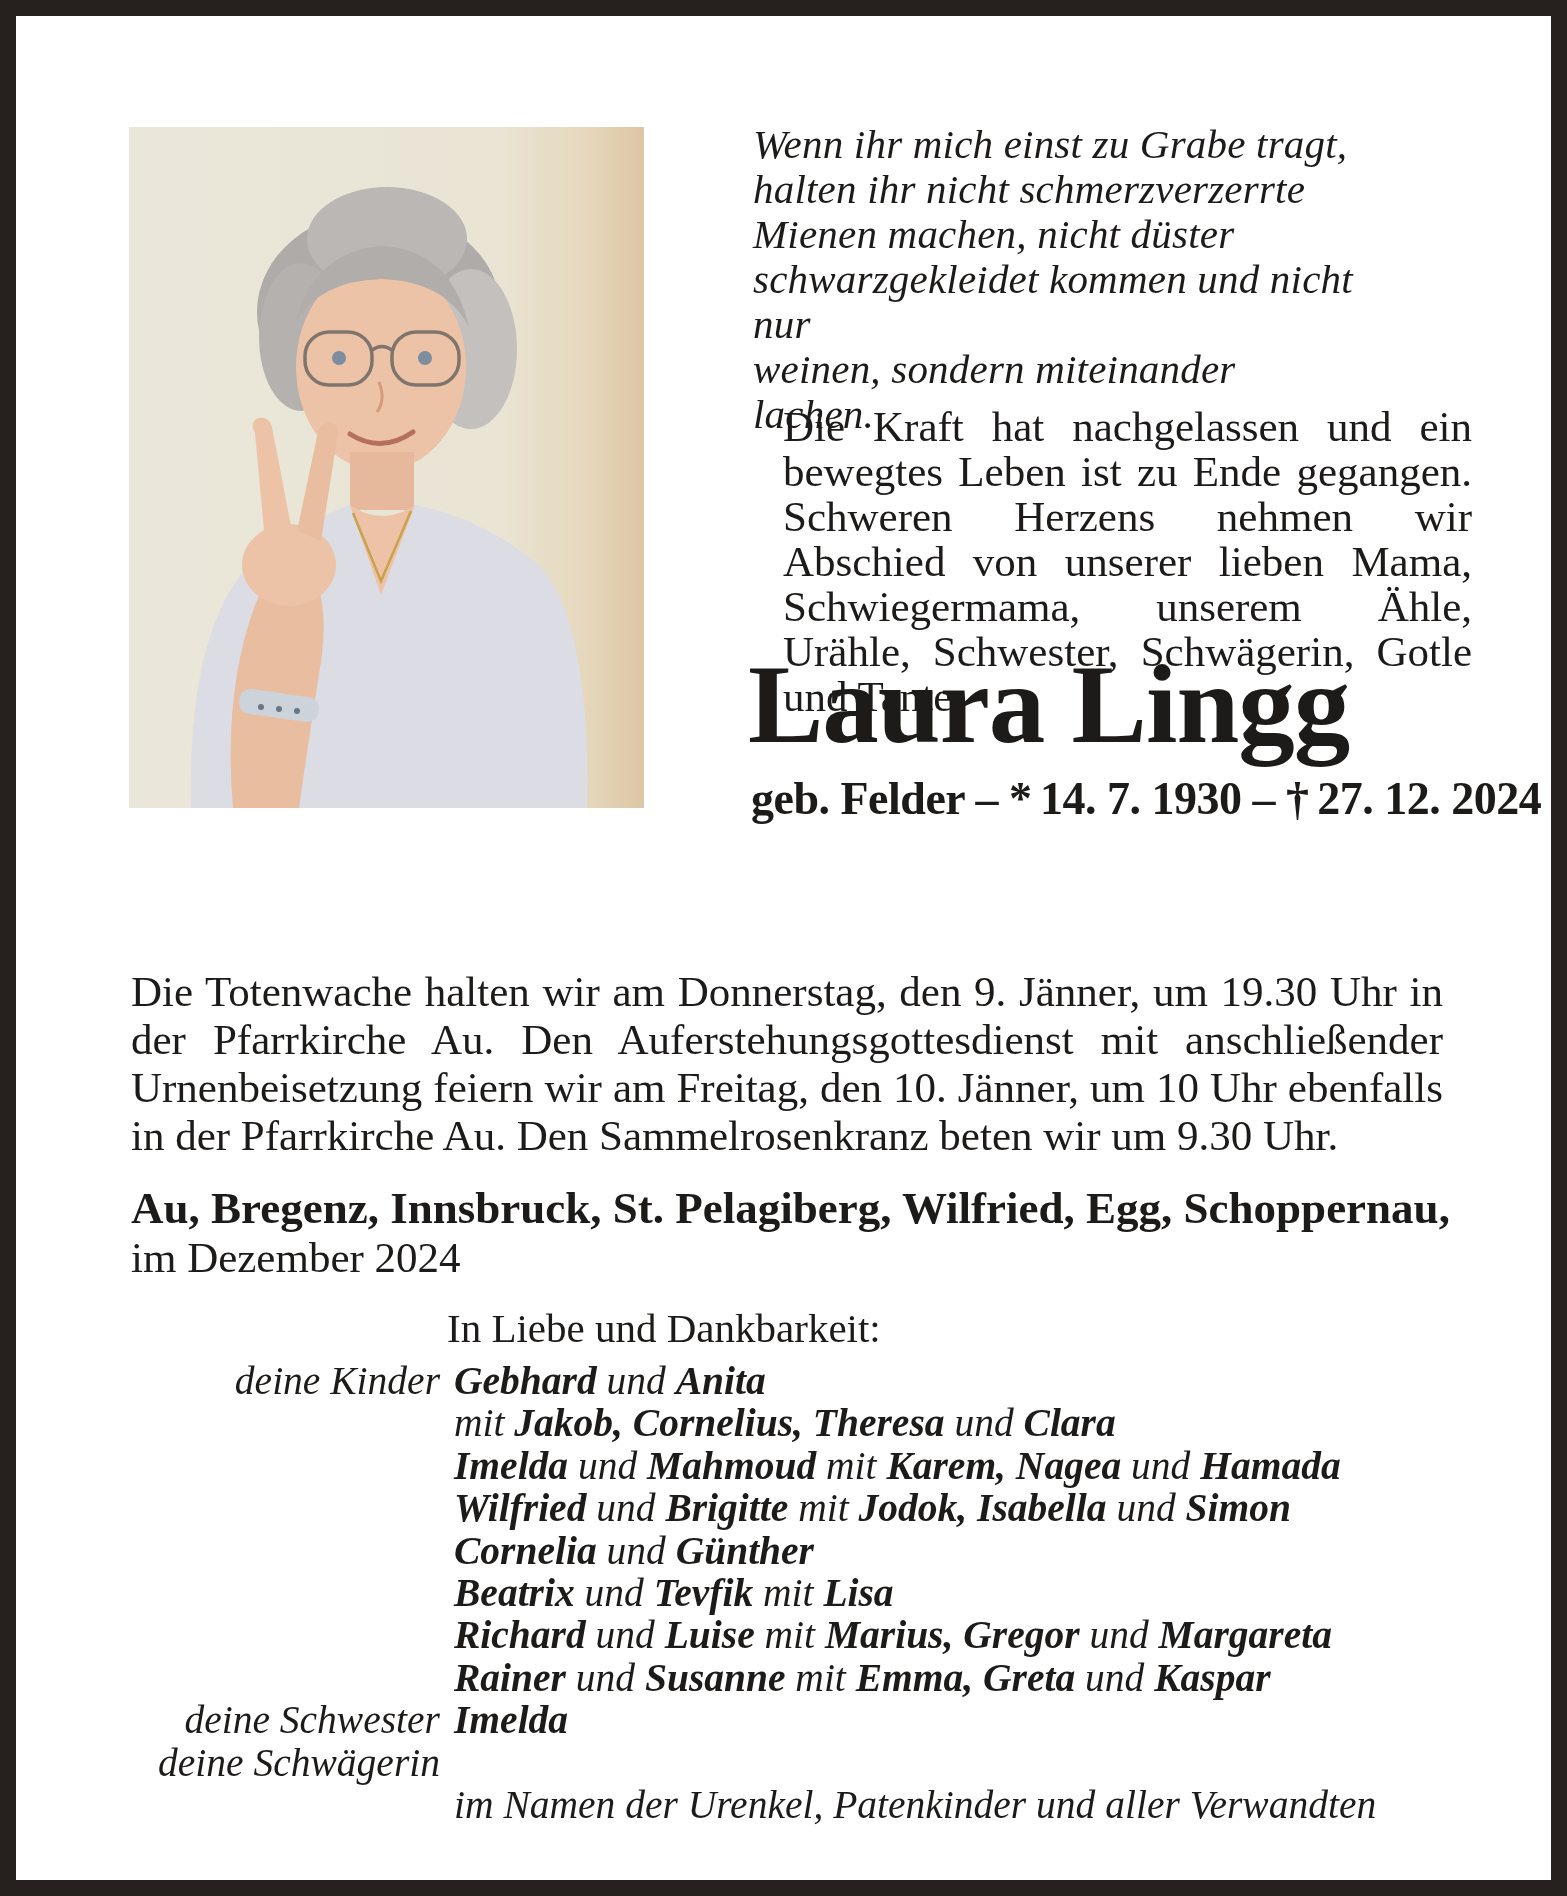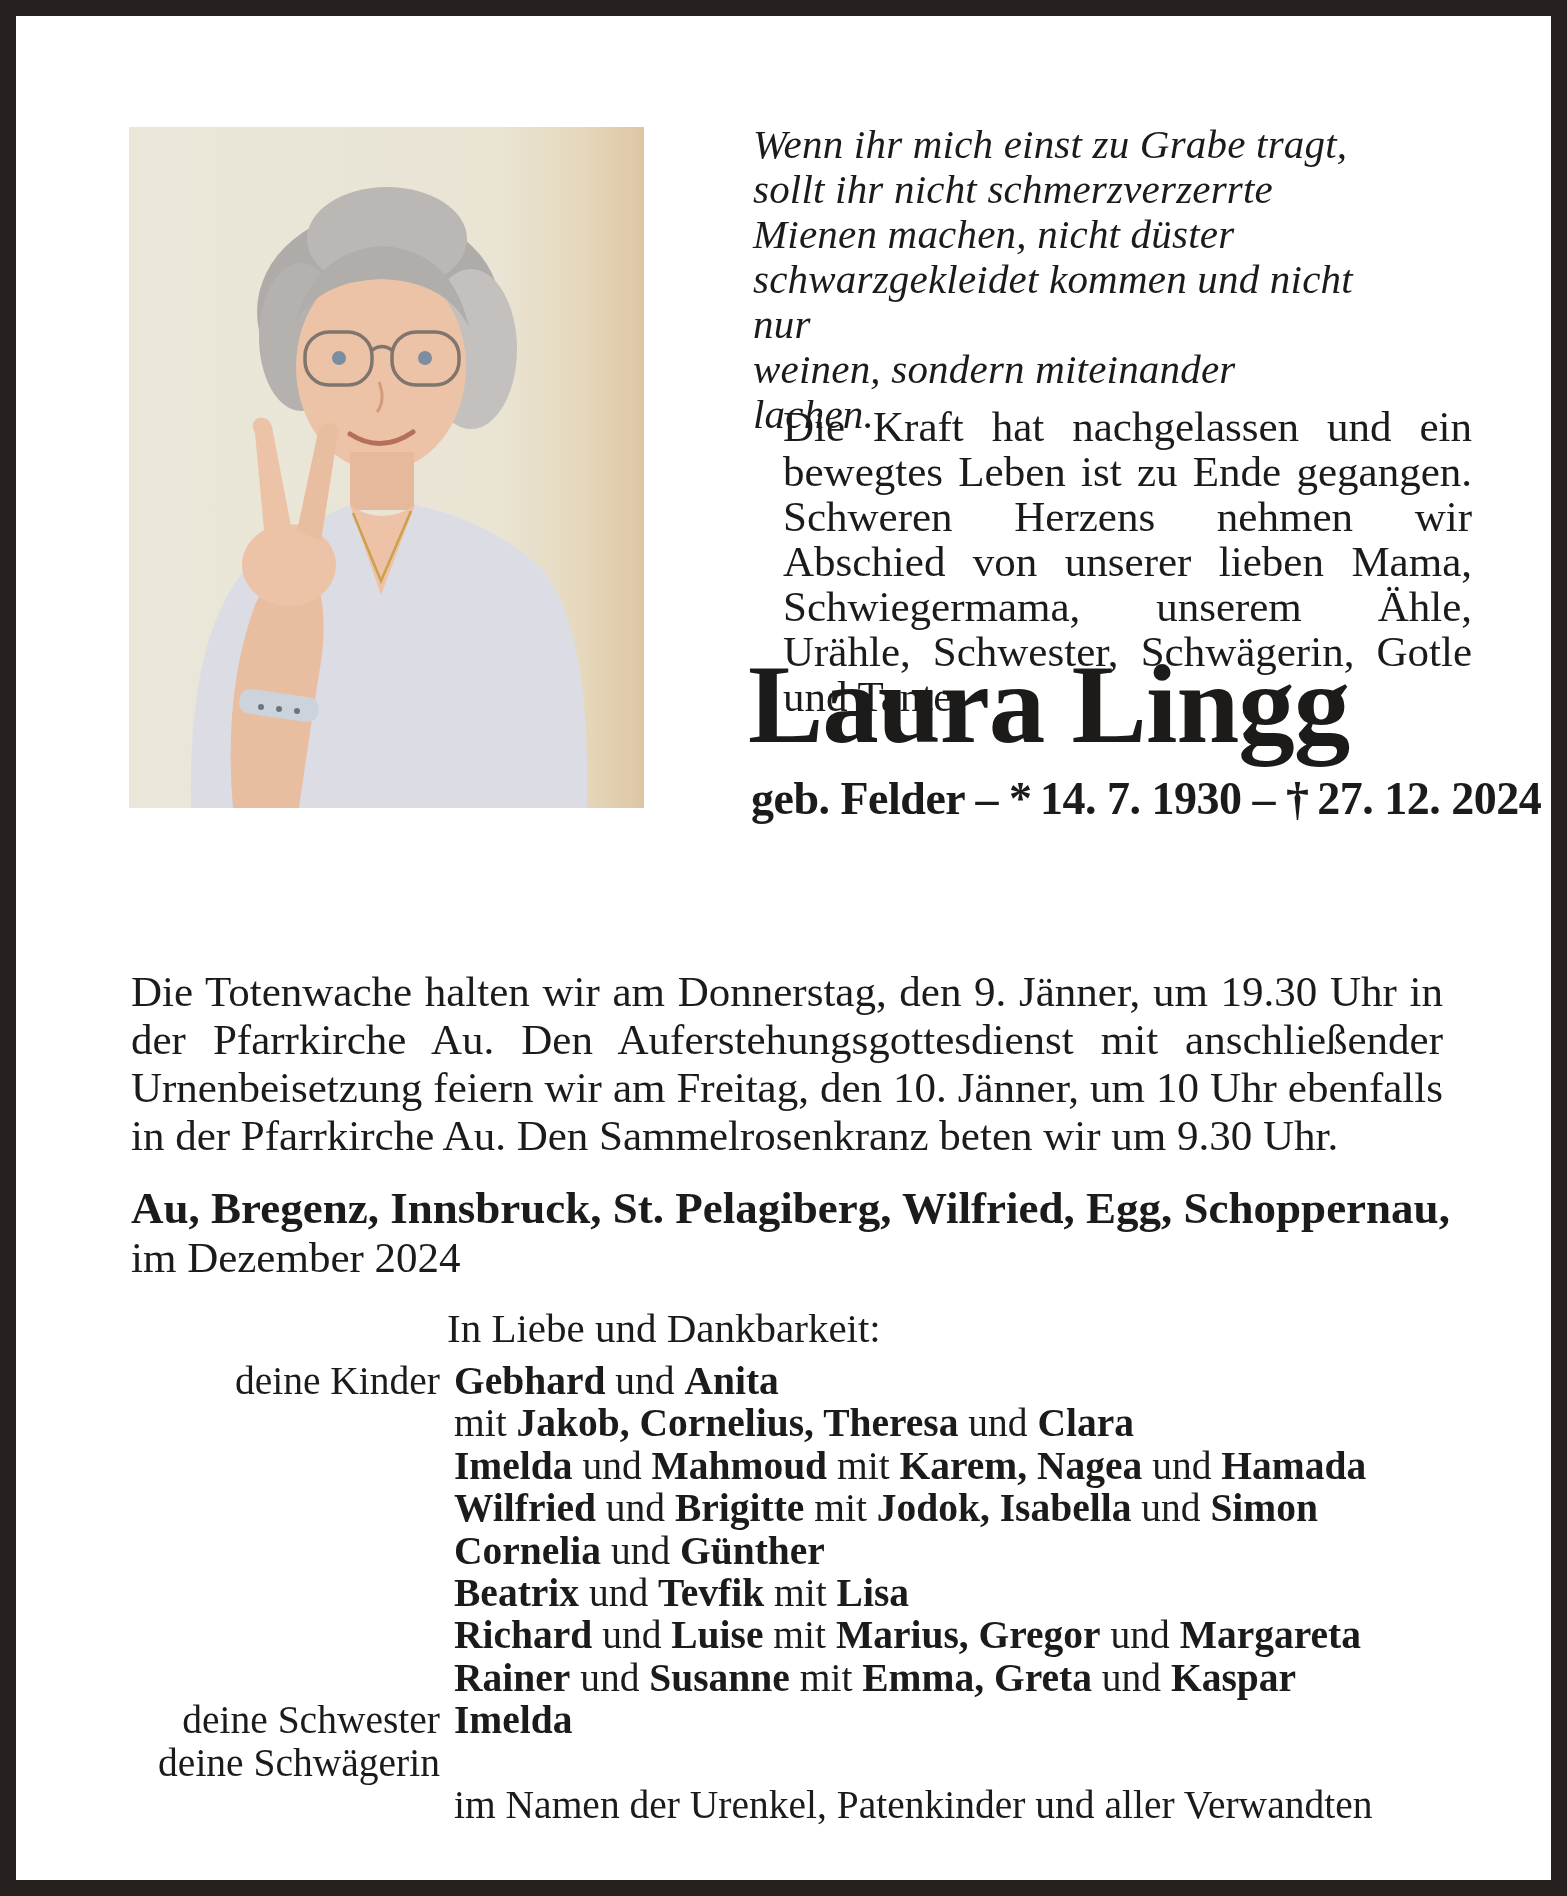--- a/index.html
+++ b/index.html
@@ -53,21 +53,21 @@
     font-size:43px;line-height:48px;
   }
   .gratitude{
     left:447px;top:1306px;width:900px;
     font-size:41px;line-height:44px;
   }
   .family{
     left:88px;top:1360px;width:1430px;
     font-size:39.5px;line-height:42.4px;
   }
-  .frow{display:flex;}
+  .frow{display:flex;font-style:italic;}
   .flabel{width:352px;text-align:right;flex:0 0 auto;}
   .fnames{margin-left:14px;flex:1;}
   .b{font-weight:bold;text-align:right;}
 </style>
 </head>
 <body>
 
 <div class="page">
 
   <div class="abs photo">
@@ -115,21 +115,21 @@
 
       <rect x="110" y="566" width="80" height="25" rx="11" fill="#ccd3da" transform="rotate(8 150 578)"></rect>
       <circle cx="132" cy="580" r="3" fill="#6b7684"></circle>
       <circle cx="150" cy="582" r="3" fill="#6b7684"></circle>
       <circle cx="168" cy="584" r="3" fill="#6b7684"></circle>
     </svg>
   </div>
 
   <div class="abs quote">
       <div>Wenn ihr mich einst zu Grabe tragt,</div>
-      <div>sollt ihr nicht schmerzverzerrte</div>
+      <div>halten ihr nicht schmerzverzerrte</div>
       <div>Mienen machen, nicht düster</div>
       <div>schwarzgekleidet kommen und nicht nur</div>
       <div>weinen, sondern miteinander lachen.</div>
     </div>
 
   <div class="abs intro">Die Kraft hat nachgelassen und ein bewegtes Leben ist zu Ende gegangen. Schweren Herzens nehmen wir Abschied von unserer lieben Mama, Schwieger­mama, unserem Ähle, Urähle, Schwes­ter, Schwägerin, Gotle und Tante</div>
 
   <div class="abs name">Laura Lingg</div>
 
   <div class="abs dates">geb. Felder – * 14. 7. 1930 – † 27. 12. 2024</div>

